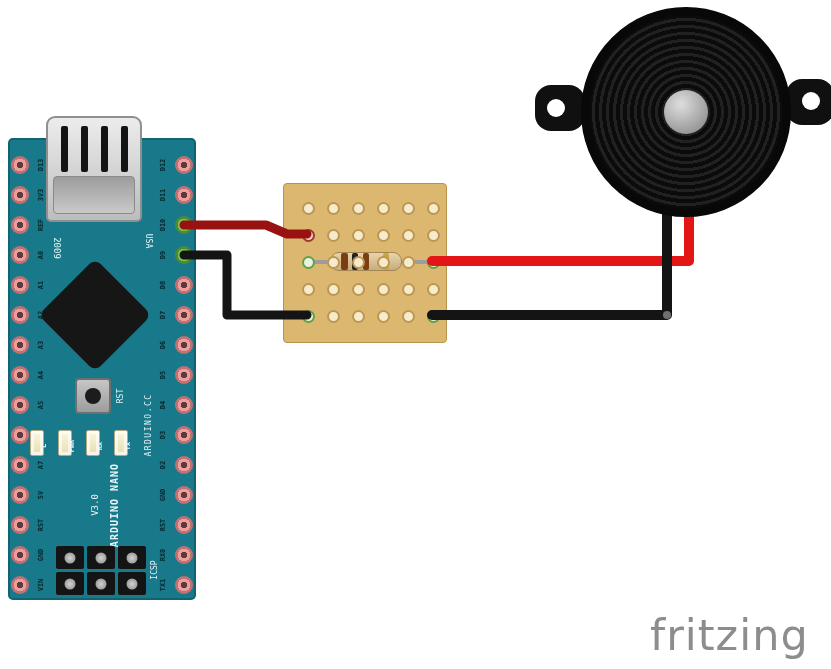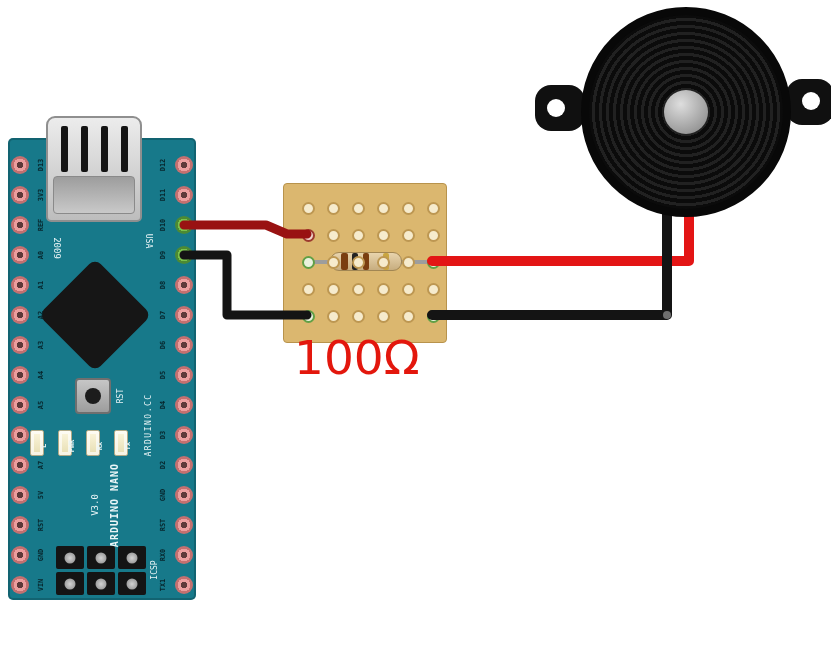--- a/index.html
+++ b/index.html
@@ -244,14 +244,14 @@
   <div class="ear left">
     <div class="ear-hole"></div>
   </div>
   <div class="ear right">
     <div class="ear-hole"></div>
   </div>
   <div id="buzzer" class="abs">
     <div id="buzzer-center"></div>
   </div>
 
-  <div id="ohm-label" class="abs">100Ω</div>
+  <div id="logo" class="abs">fritzing</div>
 </div>
 
 </body></html>

